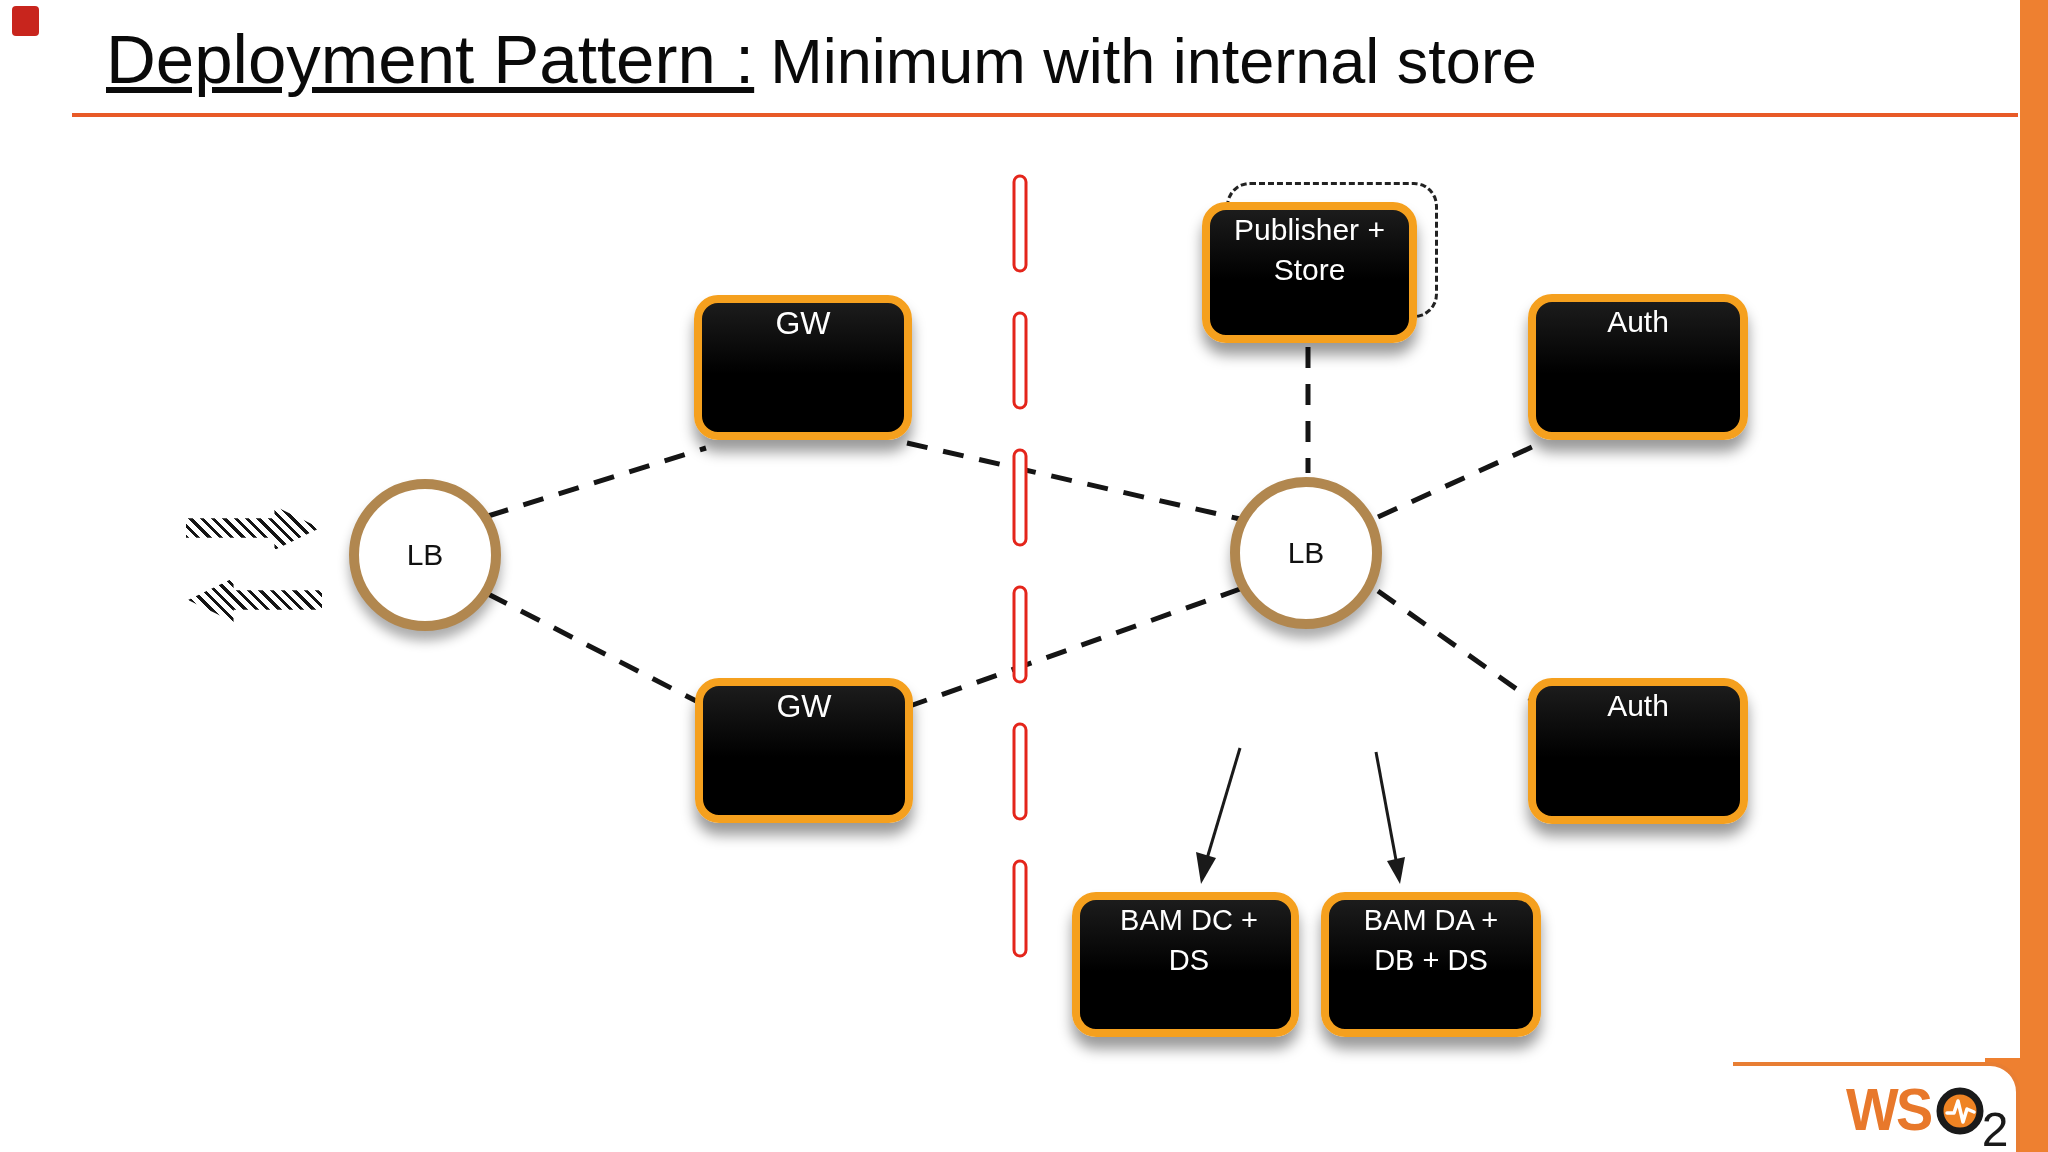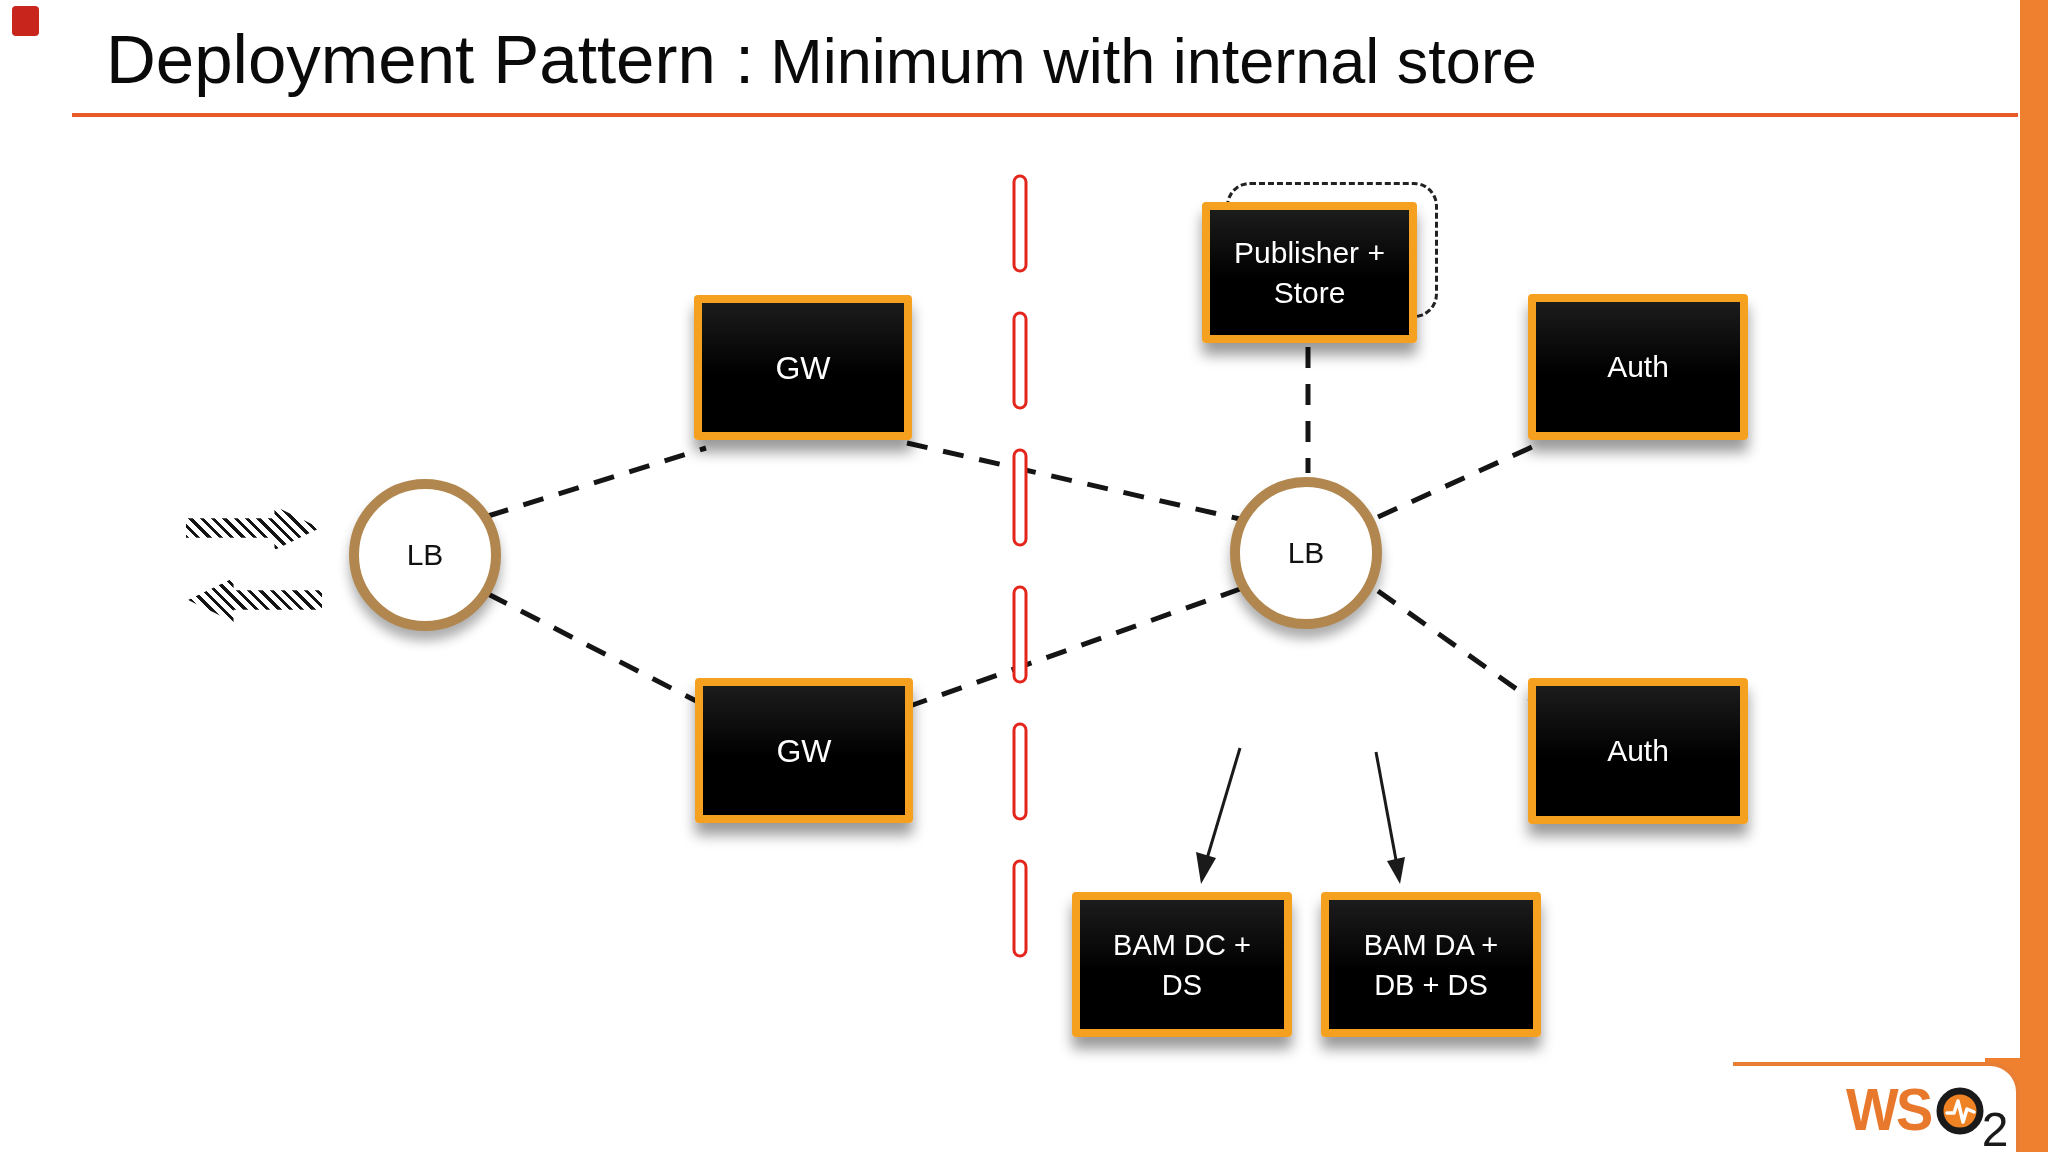--- a/index.html
+++ b/index.html
@@ -3,48 +3,48 @@
 <meta charset="utf-8">
 <style>
   html,body{margin:0;padding:0;background:#ffffff;}
   .slide{
     position:relative;width:2048px;height:1152px;background:#ffffff;overflow:hidden;
     font-family:"Liberation Sans",sans-serif;color:#0a0a0a;
   }
   
   .rec-indicator{position:absolute;left:12px;top:6px;width:27px;height:30px;background:#c8251d;border-radius:4px;}
   .title{position:absolute;left:106px;top:20px;margin:0;font-weight:400;white-space:nowrap;}
-  .title .t1{font-size:69px;}
+  .title .t1{font-size:69px;text-decoration:underline;}
   .title .t2{font-size:63px;margin-left:16px;}
   .title-underline{position:absolute;left:72px;top:113px;width:1946px;height:4px;background:#e85a27;}
   
   .side-bar{position:absolute;top:0;right:0;width:28px;height:1152px;background:#ee8030;z-index:4;}
   .corner-patch{position:absolute;left:1985px;top:1058px;width:63px;height:94px;background:#ee8030;z-index:4;}
   .footer-tab{
     position:absolute;left:1733px;top:1062px;width:283px;height:90px;background:#ffffff;
     border-top:4px solid #e87e33;border-right:4px solid #e87e33;border-top-right-radius:30px;z-index:5;
   }
   .logo{position:absolute;left:1846px;top:1080px;display:flex;align-items:flex-start;z-index:6;}
   .logo .ws{font-size:60px;line-height:60px;font-weight:700;color:#e8782b;letter-spacing:-3px;display:inline-block;transform:scaleX(.93);transform-origin:left top;}
   .logo svg{margin:4px 0 0 -4px;display:block;}
   .logo .two{font-size:48px;line-height:48px;color:#1a1a1a;margin:26px 0 0 -5px;}
   
   .node{
-    position:absolute;z-index:3;display:flex;align-items:center;justify-content:center;
+    position:absolute;z-index:3;display:flex;justify-content:center;
     background:linear-gradient(180deg,#1c1c1c 0%,#000 55%);
-    border:8px solid #f5a01e;border-radius:4px;color:#ffffff;
+    border:8px solid #f5a01e;border-radius:24px;color:#ffffff;
     box-shadow:0 12px 14px rgba(0,0,0,.40);
   }
   .node .lbl{white-space:pre-line;text-align:center;font-size:30px;line-height:40px;}
   .n-gw-top{left:694px;top:295px;width:202px;height:129px;}
   .n-gw-bottom{left:695px;top:678px;width:202px;height:129px;}
   .n-auth-top{left:1528px;top:294px;width:204px;height:130px;}
   .n-auth-bottom{left:1528px;top:678px;width:204px;height:130px;}
   .n-publisher{left:1202px;top:202px;width:199px;height:125px;z-index:4;}
-  .n-bam-dc{left:1072px;top:892px;width:204px;height:129px;}
+  .n-bam-dc{left:1072px;top:892px;width:204px;height:129px;padding-left:7px;}
   .n-bam-da{left:1305px;top:892px;width:204px;height:129px;margin-left:16px;}
   .shadow-box{
     position:absolute;left:1226px;top:182px;width:206px;height:130px;background:#ffffff;
     border:3px dashed #222;border-radius:24px;z-index:1;
   }
   .lb-circle{
     position:absolute;z-index:3;width:132px;height:132px;border-radius:50%;
     background:#ffffff;border:10px solid #b1874f;display:flex;align-items:center;justify-content:center;
     font-size:30px;color:#111;box-shadow:0 10px 12px rgba(0,0,0,.32);
   }

